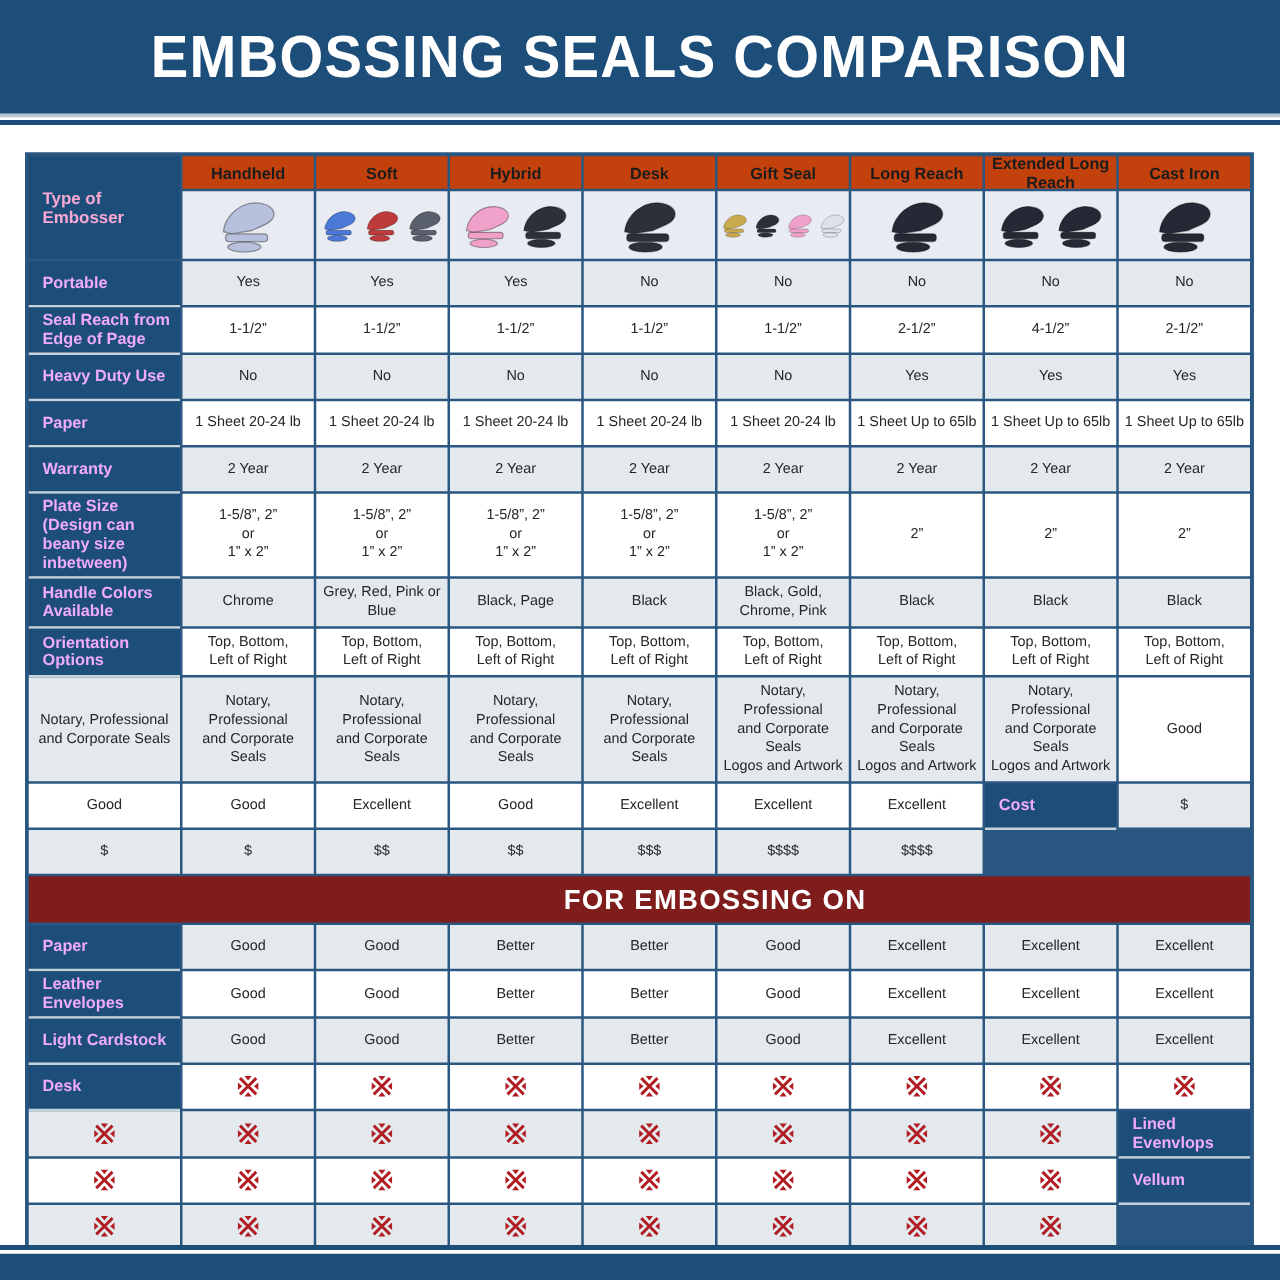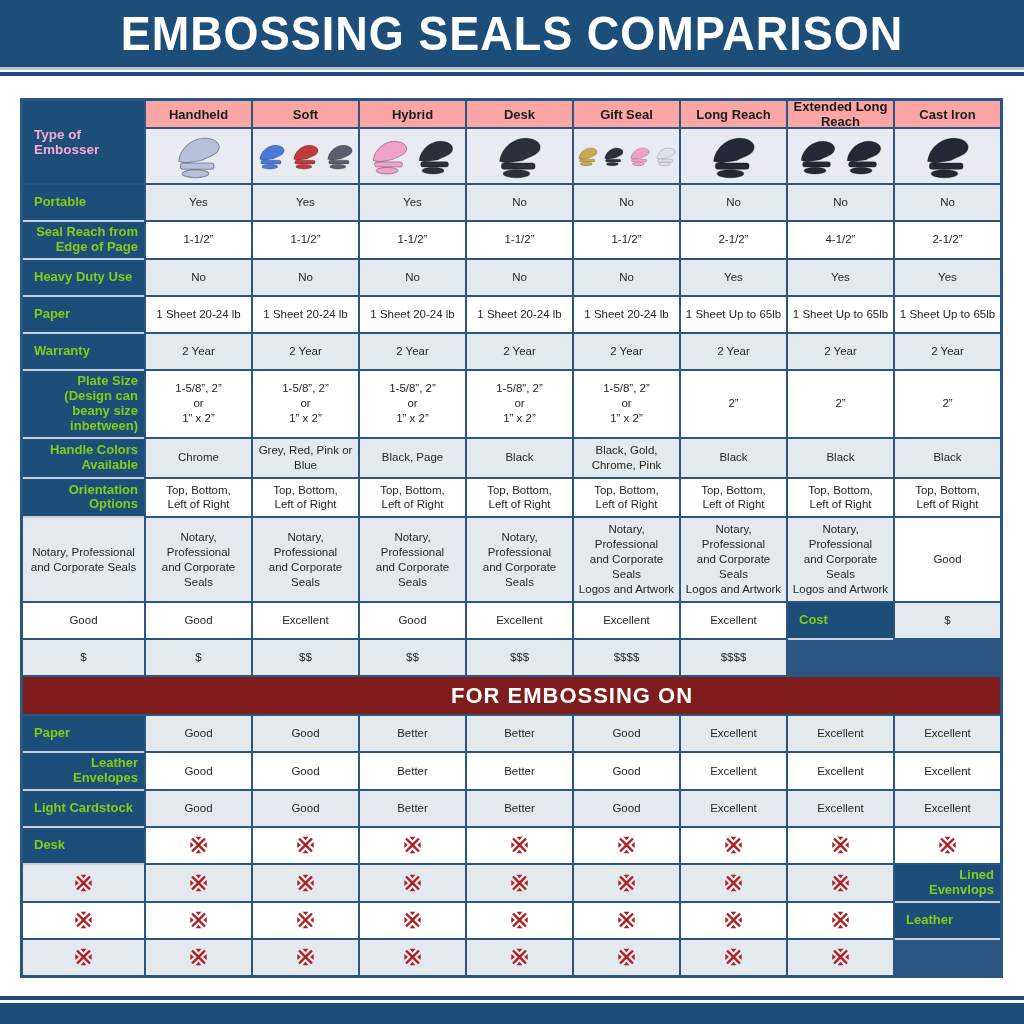--- a/index.html
+++ b/index.html
@@ -2,21 +2,21 @@
 <html><head>
 <meta charset="utf-8">
 <style>
   html,body{margin:0;padding:0;}
   body{
     width:1024px;height:1024px;position:relative;overflow:hidden;
     background:#ffffff;font-family:"Liberation Sans","DejaVu Sans",sans-serif;
     -webkit-font-smoothing:antialiased;
   }
   
-  .top-band{height:67px;background:#1d4e79;display:flex;align-items:center;justify-content:center;}
+  .top-band{height:91px;background:#1d4e79;display:flex;align-items:center;justify-content:center;}
   .top-band h1{
     margin:0;color:#ffffff;font-size:45px;font-weight:800;letter-spacing:1px;
     transform:scaleY(1.06);
   }
   .div-a{height:3px;background:#b6c3d1;}
   .div-b{height:2px;background:#ffffff;}
   .div-c{height:4px;background:#1d4e79;}
 
   
   .table-wrap{margin:22px 21px 0 20px;}
@@ -24,30 +24,30 @@
     display:grid;
     grid-template-columns:121px repeat(8,1fr);
     gap:2px;background:#2a5781;border:3px solid #2a5781;
   }
   .grid > div{box-sizing:border-box;}
   .corner{
     grid-row:span 2;background:#1d4e79;color:#f9a8d4;font-weight:bold;font-size:13.5px;
     display:flex;align-items:center;padding:4px 6px 4px 11px;position:relative;
   }
   .cname{
-    background:#fca5a5;color:#1c1c1c;font-weight:bold;font-size:13px;
+    background:#c2410c;color:#1c1c1c;font-weight:bold;font-size:13px;
     height:26px;display:flex;align-items:center;justify-content:center;text-align:center;
     padding:0 2px;
   }
   .cimg{
     background:#e8ecf2;height:54px;display:flex;align-items:center;justify-content:center;gap:2px;
   }
   .rlabel{
-    background:#1d4e79;color:#84cc16;font-weight:bold;font-size:13px;line-height:1.15;
-    display:flex;align-items:center;text-align:right;padding:3px 6px 3px 11px;position:relative;
+    background:#1d4e79;color:#f0abfc;font-weight:bold;font-size:13px;line-height:1.15;
+    display:flex;align-items:center;text-align:left;padding:3px 6px 3px 11px;position:relative;
   }
   .rlabel::after{
     content:"";position:absolute;left:0;right:0;bottom:-2px;height:2px;background:#c7d2dc;
   }
   .cval{
     background:#ffffff;color:#262626;font-size:11.5px;line-height:1.3;
     min-height:35px;display:flex;align-items:center;justify-content:center;
     text-align:center;white-space:pre-line;padding:4px 4px;
   }
   .cval.alt{background:#e4e9ee;}
@@ -569,21 +569,21 @@
         </svg></div>
       <div class="cval"><svg viewBox="0 0 24 24" width="21" height="20">
           <g fill="#b01e23">
             <path d="M3.2 5.2 L5.2 3.2 L12 10 L18.8 3.2 L20.8 5.2 L14 12 L20.8 18.8 L18.8 20.8 L12 14 L5.2 20.8 L3.2 18.8 L10 12 Z"></path>
             <path d="M8.5 2.2 L15.5 2.2 L12 6.4 Z"></path>
             <path d="M8.5 21.8 L15.5 21.8 L12 17.6 Z"></path>
             <path d="M2.2 8.5 L2.2 15.5 L6.4 12 Z"></path>
             <path d="M21.8 8.5 L21.8 15.5 L17.6 12 Z"></path>
           </g>
         </svg></div>
-      <div class="rlabel">Leather</div>
+      <div class="rlabel">Vellum</div>
       <div class="cval alt"><svg viewBox="0 0 24 24" width="21" height="20">
           <g fill="#b01e23">
             <path d="M3.2 5.2 L5.2 3.2 L12 10 L18.8 3.2 L20.8 5.2 L14 12 L20.8 18.8 L18.8 20.8 L12 14 L5.2 20.8 L3.2 18.8 L10 12 Z"></path>
             <path d="M8.5 2.2 L15.5 2.2 L12 6.4 Z"></path>
             <path d="M8.5 21.8 L15.5 21.8 L12 17.6 Z"></path>
             <path d="M2.2 8.5 L2.2 15.5 L6.4 12 Z"></path>
             <path d="M21.8 8.5 L21.8 15.5 L17.6 12 Z"></path>
           </g>
         </svg></div>
       <div class="cval alt"><svg viewBox="0 0 24 24" width="21" height="20">

